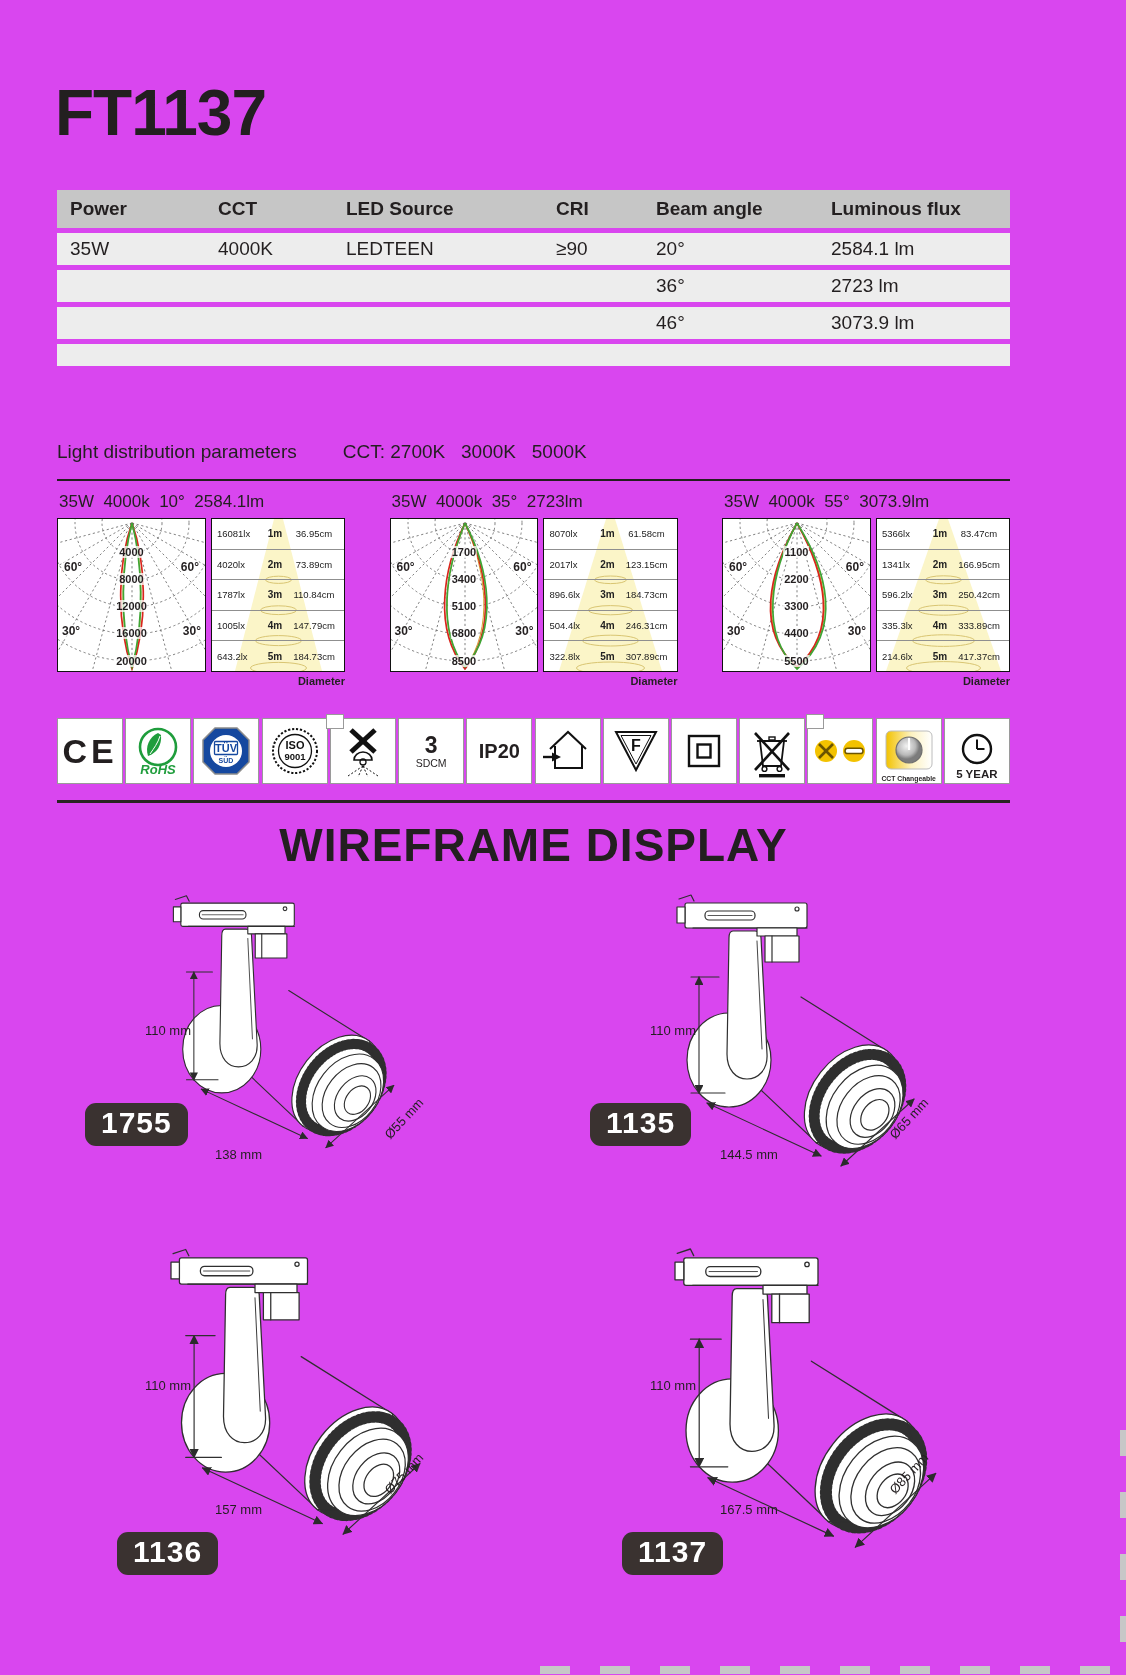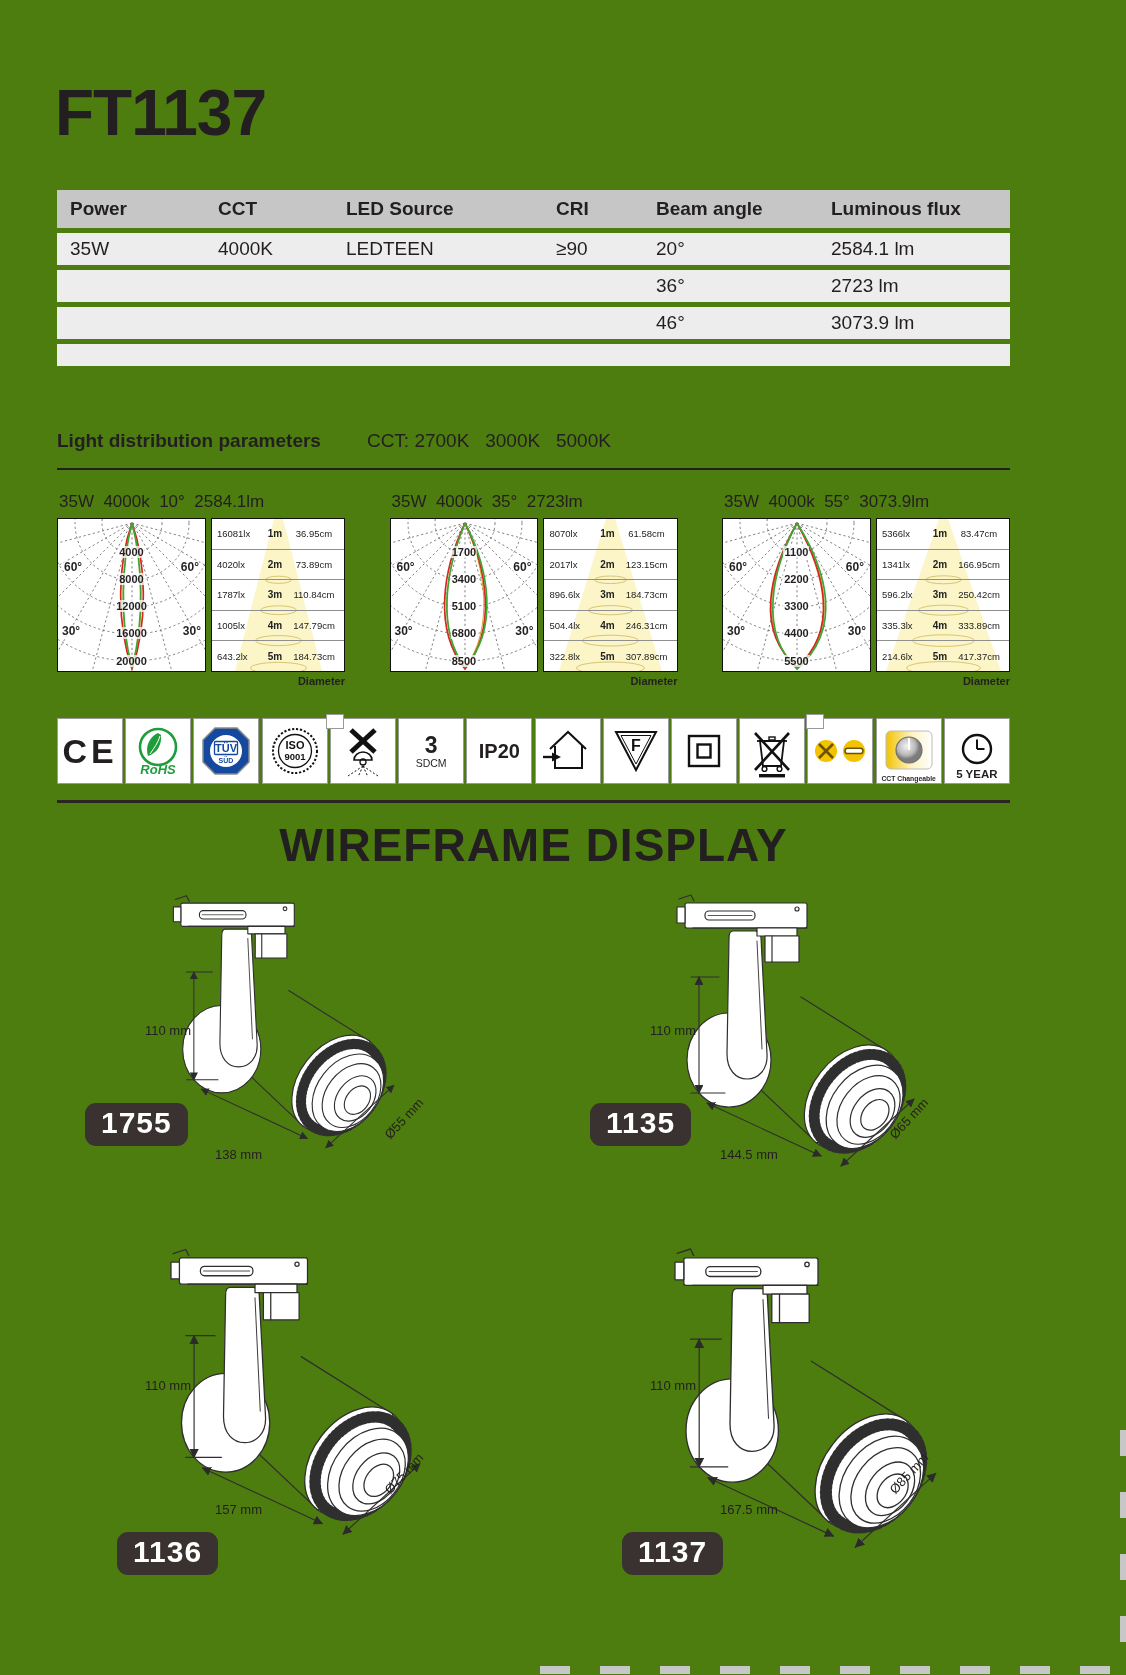--- a/index.html
+++ b/index.html
@@ -1,34 +1,34 @@
 <!DOCTYPE html>
 <html><head>
 <meta charset="utf-8">
 <style>
   html,body{margin:0;padding:0;background:#fff;}
-  #page{position:relative;width:1126px;height:1675px;background:#4d7c0f;overflow:hidden;
+  #page{position:relative;width:1126px;height:1675px;background:#d946ef;overflow:hidden;
         font-family:"Liberation Sans","DejaVu Sans",sans-serif;color:#231f20;}
 
   
   .product-title{position:absolute;left:55px;top:76px;font-size:64px;font-weight:900;
                  letter-spacing:-1px;color:#231f20;}
 
   
   .spec{position:absolute;left:57px;top:190px;width:953px;}
   .spec-row{display:grid;grid-template-columns:148px 128px 210px 100px 175px 1fr;align-items:center;}
   .spec-head{background:#c6c6c6;height:38px;font-weight:bold;font-size:19px;}
   .spec-data{background:#ededed;height:32px;font-size:19px;margin-top:5px;}
   .spec-empty{background:#ededed;height:22px;margin-top:5px;}
   .spec-row>span{padding-left:13px;white-space:nowrap;}
 
   
   .ld-header{position:absolute;left:57px;top:430px;width:953px;border-bottom:2px solid #231f20;
              padding-bottom:16px;display:flex;align-items:baseline;}
-  .ld-title{font-weight:bold;font-size:19px;}
+  .ld-title{font-weight:normal;font-size:19px;margin-top:11px;}
   .cct-note{font-size:19px;margin-left:46px;white-space:pre;}
 
   .charts{position:absolute;left:57px;top:492px;width:953px;display:flex;justify-content:space-between;}
   .chart-group{width:288px;}
   .chart-title{font-size:17px;margin:0 0 6px 2px;white-space:pre;}
   .chart-boxes{display:flex;gap:5px;}
   .polar-box{position:relative;width:148px;height:152px;border:1.5px solid #111;background:#fff;box-sizing:content-box;overflow:hidden;}
   .polar-svg{position:absolute;left:0;top:0;width:148px;height:152px;}
   .pscale{position:absolute;left:50%;transform:translateX(-50%);font-size:11px;font-weight:600;background:rgba(255,255,255,.75);padding:0 1px;line-height:12px;}
   .pang{position:absolute;font-size:12px;font-weight:bold;background:rgba(255,255,255,.7);line-height:13px;}

